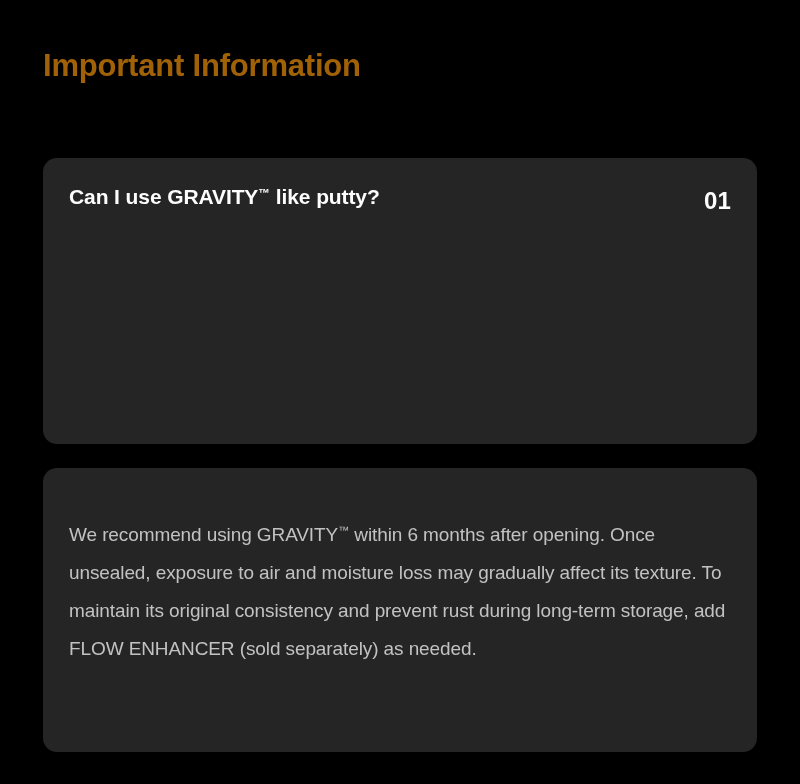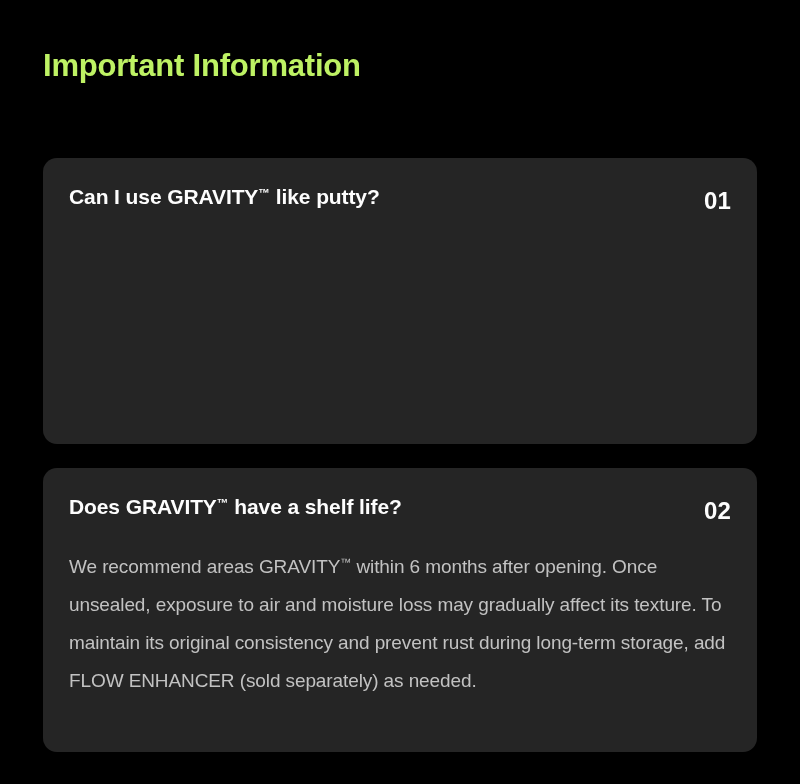--- a/index.html
+++ b/index.html
@@ -23,21 +23,21 @@
     background: #000000;
   }
 
   .page-title {
     position: absolute;
     left: 43px;
     top: 47px;
     font-size: 31px;
     font-weight: bold;
     letter-spacing: -0.2px;
-    color: #bef264;
+    color: #a16207;
     line-height: 1.2;
     white-space: nowrap;
   }
 
   .faq-list {
     position: absolute;
     left: 43px;
     top: 158px;
     width: 714px;
   }
@@ -111,21 +111,17 @@
   <div class="faq-list">
 
     <div class="faq-card card-1">
       <div class="faq-head">
         <div class="faq-question"><span>Can I use GRAVITY</span><span class="tm">™</span><span> like putty?</span></div>
         <div class="faq-number">01</div>
       </div>
     </div>
 
     <div class="faq-card card-2">
-      <div class="faq-head">
-        <div class="faq-question"><span>Does GRAVITY</span><span class="tm">™</span><span> have a shelf life?</span></div>
-        <div class="faq-number">02</div>
-      </div>
-      <div class="faq-answer"><span>We recommend areas GRAVITY</span><span class="tm">™</span><span> within 6 months after opening. Once unsealed, exposure to air and moisture loss may gradually affect its texture. To maintain its original consistency and prevent rust during long-term storage, add FLOW ENHANCER (sold separately) as needed.</span></div>
+      <div class="faq-answer"><span>We recommend using GRAVITY</span><span class="tm">™</span><span> within 6 months after opening. Once unsealed, exposure to air and moisture loss may gradually affect its texture. To maintain its original consistency and prevent rust during long-term storage, add FLOW ENHANCER (sold separately) as needed.</span></div>
     </div>
 
   </div>
 </div>
 
 </body></html>

